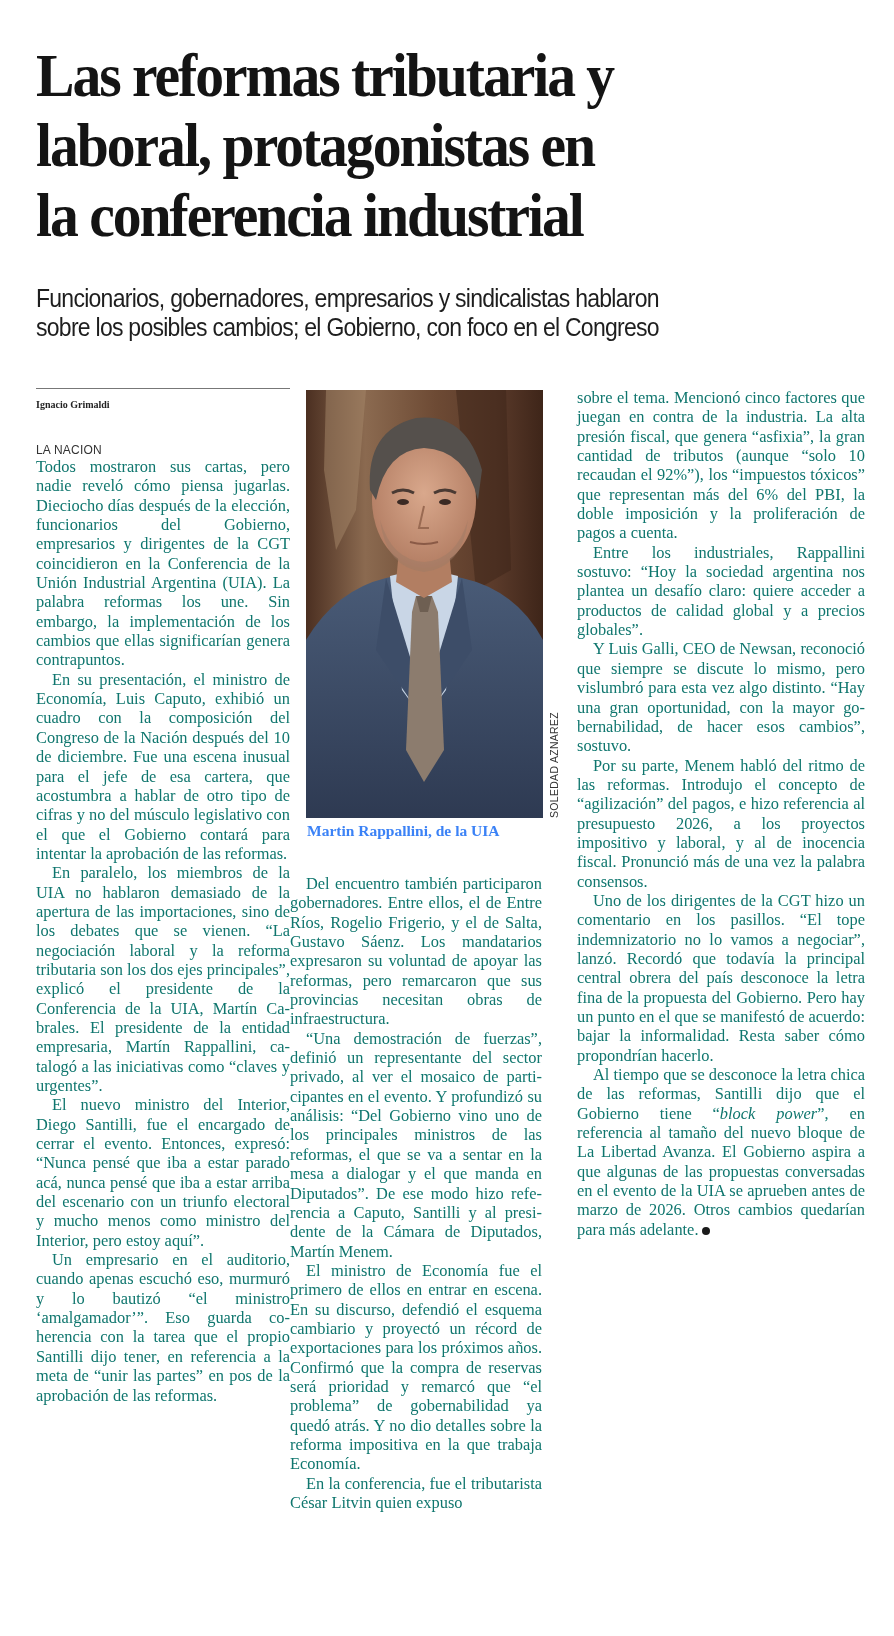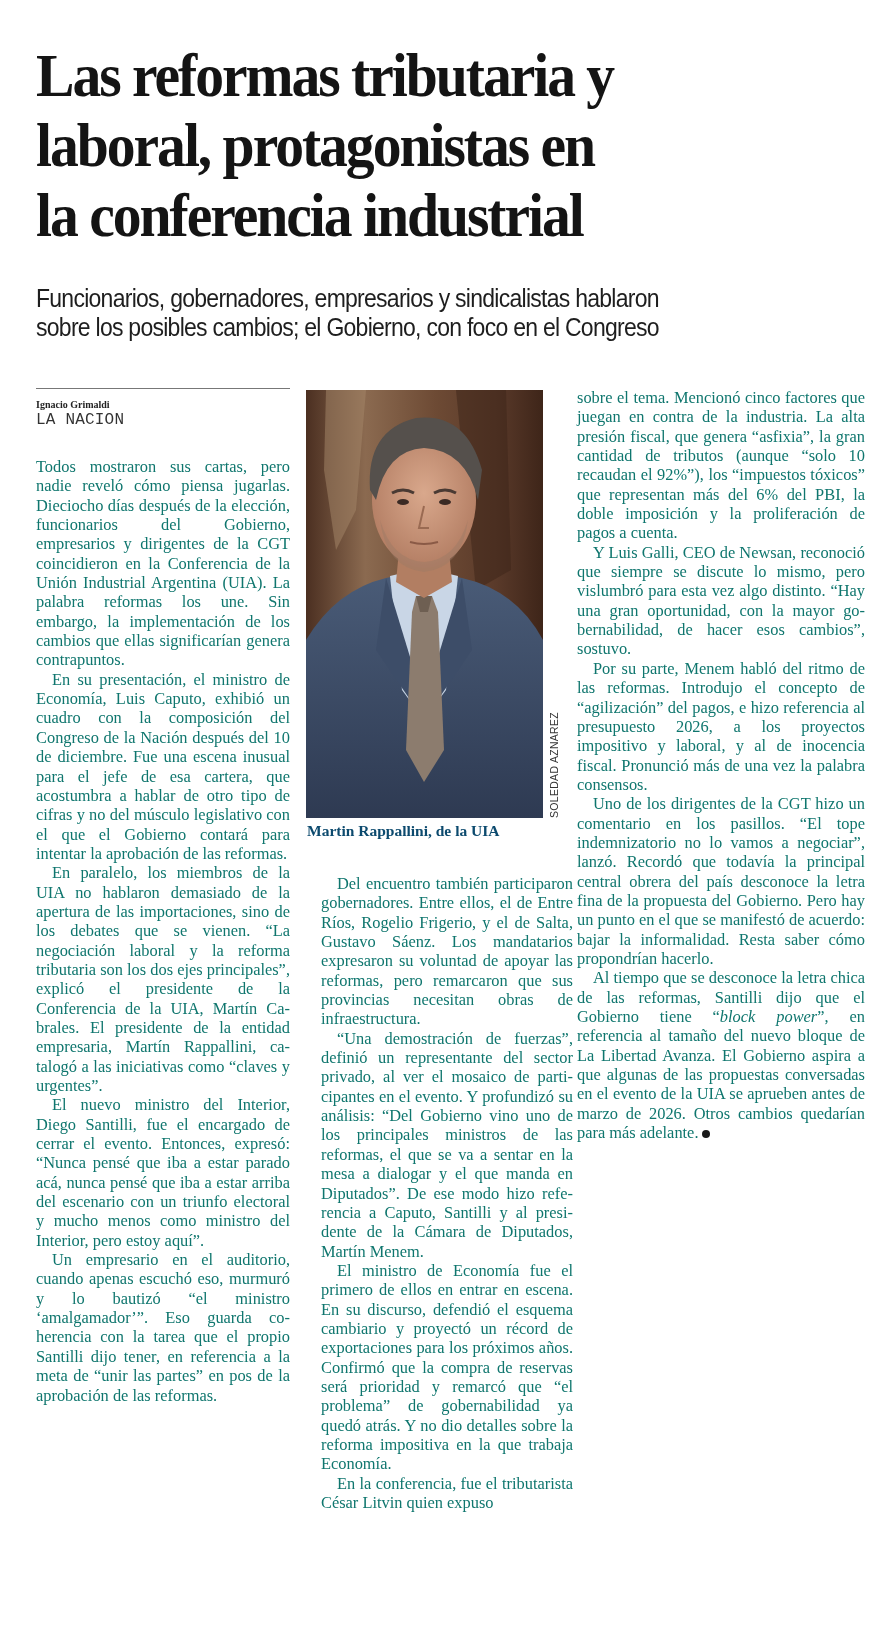--- a/index.html
+++ b/index.html
@@ -55,21 +55,21 @@
       color: #0f766e;
       text-align: justify;
     }
     .col p {
       margin: 0;
       text-indent: 16px;
       hyphens: manual;
     }
     .col p.noindent { text-indent: 0; }
     .col1 { left: 36px; top: 388px; width: 254px; }
-    .col2 { left: 321px; top: 860px; width: 252px; }
+    .col2 { left: 290px; top: 860px; width: 252px; }
     .col3 { left: 577px; top: 388px; width: 288px; }
 
     .rule {
       position: absolute;
       left: 36px;
       top: 388px;
       width: 254px;
       height: 0;
       border-top: 1.5px solid #777;
     }
@@ -81,26 +81,27 @@
     }
     .byline .author {
       font-family: "Liberation Serif", serif;
       font-weight: bold;
       font-size: 10px;
       line-height: 18px;
       color: #222;
       display: block;
     }
     .byline .outlet {
-      font-family: Liberation Mono, monospace;
-      font-size: 16px;
+      font-family: Liberation Sans, sans-serif;
+      font-size: 12px;
       line-height: 13px;
       letter-spacing: 0.2px;
       color: #333;
       display: block;
+      margin-top: 30px;
     }
     .col1 { top: 457px; }
 
     .photo {
       position: absolute;
       left: 306px;
       top: 390px;
       width: 237px;
       height: 428px;
       overflow: hidden;
@@ -121,21 +122,21 @@
     }
     .caption {
       position: absolute;
       left: 307px;
       top: 822px;
       width: 250px;
       font-family: "Liberation Serif", serif;
       font-weight: bold;
       font-size: 15.5px;
       line-height: 18px;
-      color: #0c4a6e;
+      color: #3b82f6;
     }
     .endmark {
       display: inline-block;
       width: 8px;
       height: 8px;
       background: #1a1a1a;
       border-radius: 50%;
       margin-left: 3px;
       vertical-align: middle;
     }
@@ -224,17 +225,18 @@
 
 <div class="col col2">
   <p style="margin-top:14px">Del encuentro también partici­paron gobernadores. Entre ellos, el de Entre Ríos, Rogelio Frigerio, y el de Salta, Gustavo Sáenz. Los man­datarios expresaron su voluntad de apoyar las reformas, pero remar­caron que sus provincias necesitan obras de infraestructura.</p>
   <p>“Una demostración de fuerzas”, definió un representante del sector privado, al ver el mosaico de parti­cipantes en el evento. Y profundizó su análisis: “Del Gobierno vino uno de los principales ministros de las reformas, el que se va a sentar en la mesa a dialogar y el que manda en Diputados”. De ese modo hizo refe­rencia a Caputo, Santilli y al presi­dente de la Cámara de Diputados, Martín Menem.</p>
   <p>El ministro de Economía fue el primero de ellos en entrar en escena. En su discurso, defendió el esquema cambiario y proyectó un récord de exportaciones para los próximos años. Confirmó que la compra de reservas será prio­ridad y remarcó que “el proble­ma” de gobernabilidad ya quedó atrás. Y no dio detalles sobre la reforma impositiva en la que tra­baja Economía.</p>
   <p>En la conferencia, fue el tribu­tarista César Litvin quien expuso</p>
 </div>
 
 <div class="col col3">
   <p class="noindent">sobre el tema. Mencionó cinco factores que juegan en contra de la industria. La alta presión fiscal, que genera “asfixia”, la gran can­tidad de tributos (aunque “solo 10 recaudan el 92%”), los “impues­tos tóxicos” que representan más del 6% del PBI, la doble imposi­ción y la proliferación de pagos a cuenta.</p>
+  <p>Entre los industriales, Rappalli­ni sostuvo: “Hoy la sociedad argen­tina nos plantea un desafío claro: quiere acceder a productos de ca­lidad global y a precios globales”.</p>
   <p>Y Luis Galli, CEO de Newsan, re­conoció que siempre se discute lo mismo, pero vislumbró para esta vez algo distinto. “Hay una gran oportunidad, con la mayor go­bernabilidad, de hacer esos cam­bios”, sostuvo.</p>
   <p>Por su parte, Menem habló del ritmo de las reformas. Introdujo el concepto de “agilización” del pagos, e hizo referencia al presupuesto 2026, a los proyectos impositivo y laboral, y al de inocencia fiscal. Pronunció más de una vez la pala­bra consensos.</p>
   <p>Uno de los dirigentes de la CGT hizo un comentario en los pasillos. “El tope indemnizatorio no lo va­mos a negociar”, lanzó. Recordó que todavía la principal central obrera del país desconoce la letra fina de la propuesta del Gobierno. Pero hay un punto en el que se ma­nifestó de acuerdo: bajar la infor­malidad. Resta saber cómo pro­pondrían hacerlo.</p>
   <p><span>Al tiempo que se desconoce la letra chica de las reformas, Santi­lli dijo que el Gobierno tiene “</span><em>block power</em><span>”, en referencia al tamaño del nuevo bloque de La Libertad Avanza. El Gobierno aspira a que algunas de las propuestas con­versadas en el evento de la UIA se aprueben antes de marzo de 2026. Otros cambios quedarían para más adelante.</span><span class="endmark"></span></p>
 </div>
 
 </body></html>

